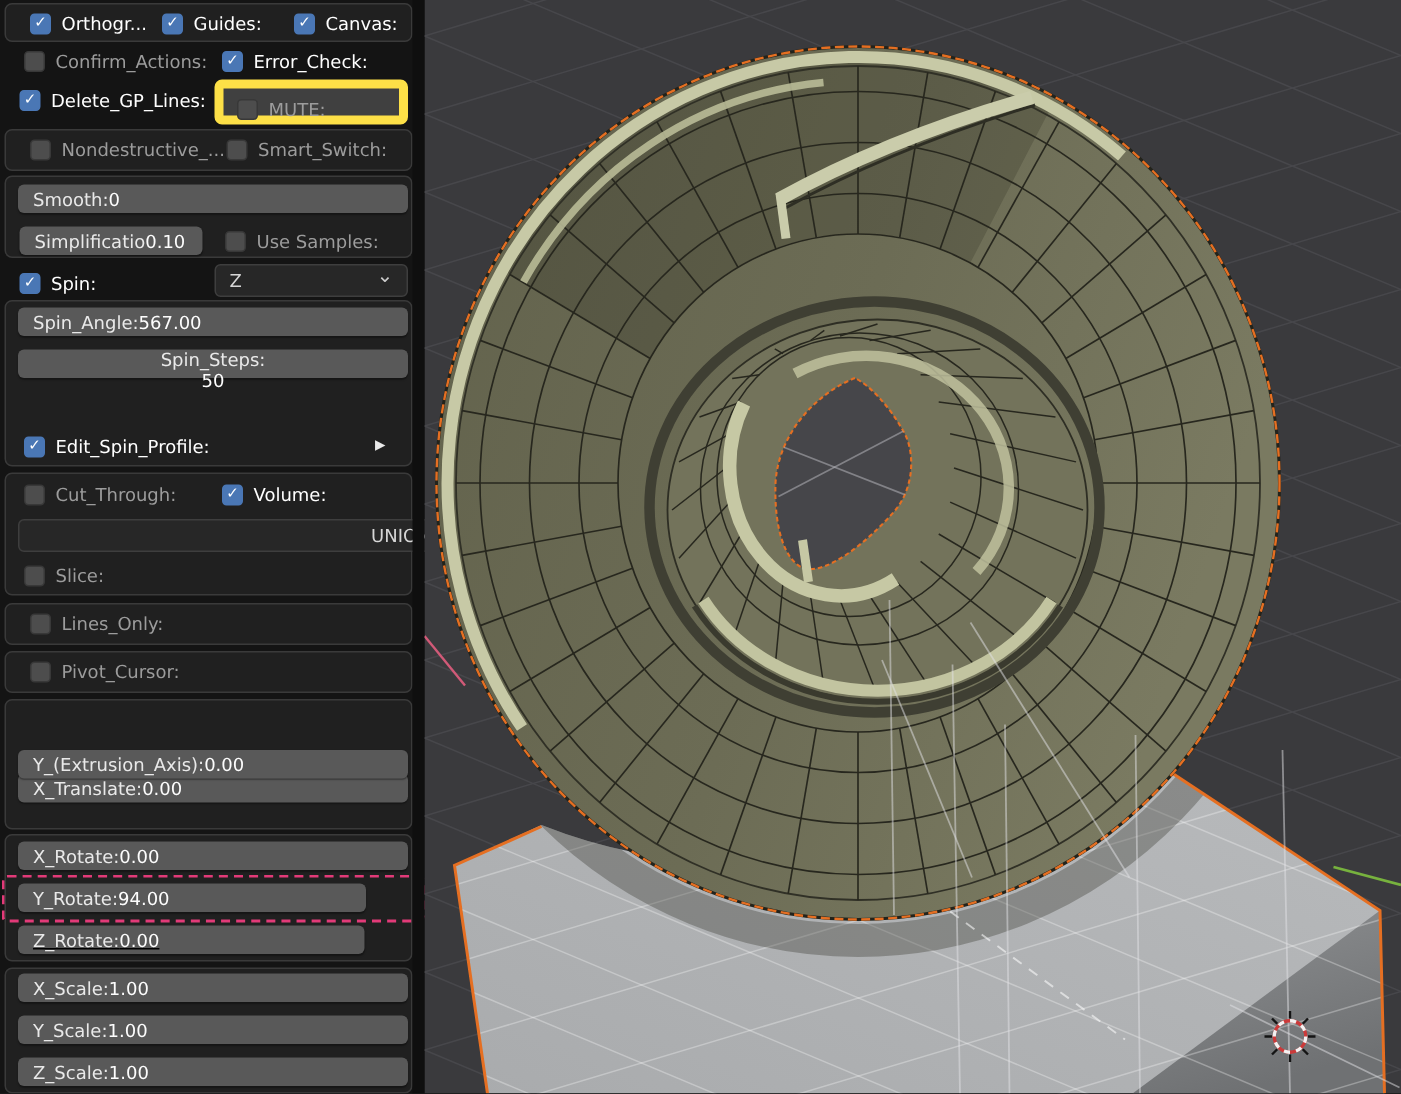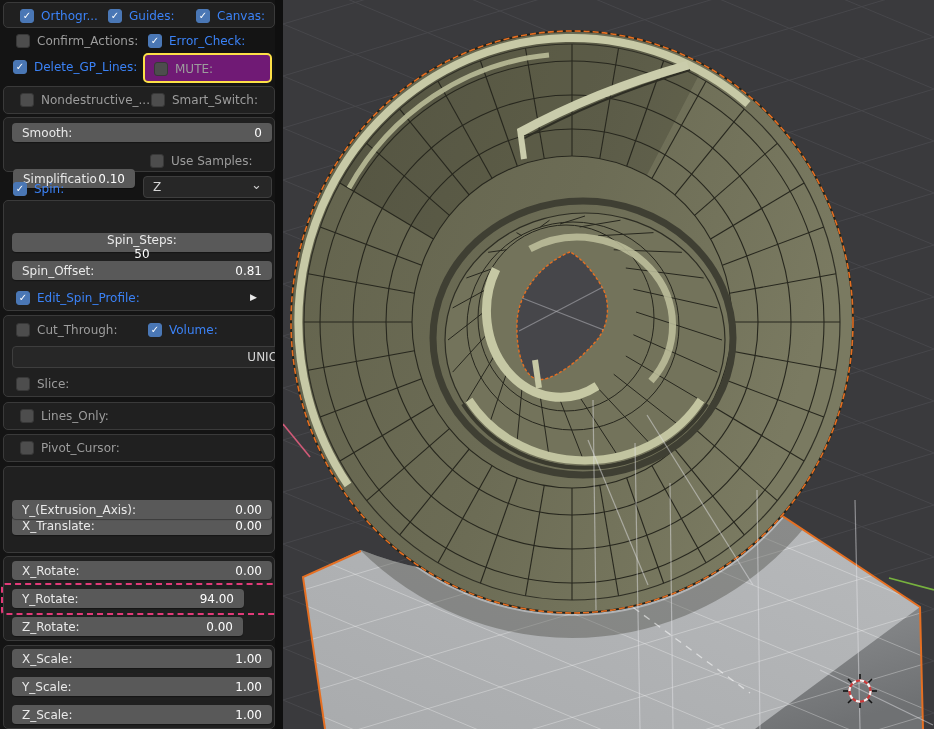--- a/index.html
+++ b/index.html
@@ -2,31 +2,31 @@
 <html style="--accent-orange: #e56f22; --mesh-olive: #6c6c55; --mesh-rim: #c7c9a6; --mesh-line: #27271e; --cube-top: #b2b4b6; --cube-side: #8b8d8f; --axis-red: #d15a78; --axis-green: #77b23e; --highlight-pink: #e23a78; --checkbox-blue: #4a77b5; --bg-viewport: #3a3a3d; --grid-line: #47474b; --slider-gray: #595959; --cursor-red: #cc3a3a;"><head>
 <meta charset="utf-8">
 <style>
   html,body{margin:0;padding:0;width:934px;height:729px;overflow:hidden;background:#131313;
     font-family:"DejaVu Sans","Liberation Sans",sans-serif;}
   #stage{position:relative;width:934px;height:729px;}
   
   #panel{position:absolute;left:0;top:0;width:283px;height:729px;background:#141414;}
   #gutter{position:absolute;left:275px;top:0;width:8px;height:729px;background:#0f0f0f;}
   .box{position:absolute;left:3px;width:272px;background:#202020;border:1px solid #3a3a3a;border-radius:5px;box-sizing:border-box;}
-  .subbox{position:absolute;background:#701a75;border:2px solid #fde047;border-radius:5px;box-sizing:border-box;}
+  .subbox{position:absolute;background:#404040;border:6px solid #fde047;border-radius:5px;box-sizing:border-box;}
   .cbitem{position:absolute;display:flex;align-items:center;gap:7px;height:16px;cursor:default;}
   .cb{width:14px;height:14px;border-radius:3px;background:#4d4d4d;border:1px solid #383838;box-sizing:border-box;
       display:flex;align-items:center;justify-content:center;flex:0 0 auto;}
   .cb .tick{display:none;color:#fff;font-size:10px;font-weight:bold;line-height:12px;}
   .cbitem.checked .cb{background:var(--checkbox-blue,#4a77b5);border-color:var(--checkbox-blue,#4a77b5);}
   .cbitem.checked .cb .tick{display:block;}
   .lbl{font-size:12px;color:#9c9c9c;white-space:nowrap;}
-  .cbitem.checked .lbl{color:#3b82f6;}
+  .cbitem.checked .lbl{color:#ffffff;}
   .slider{position:absolute;height:19px;background:var(--slider-gray,#595959);border-radius:4px;
-      display:flex;align-items:center;justify-content:space-between;padding:0 10px;box-sizing:border-box;
+      display:flex;align-items:center;justify-content:flex-start;padding:0 10px;box-sizing:border-box;
       box-shadow:0 1px 1px rgba(0,0,0,.35);}
   .slab{font-size:12px;color:#e9e9e9;white-space:nowrap;}
   .sval{font-size:12px;color:#fdfdfd;white-space:nowrap;}
   .dd{position:absolute;height:22px;background:#272727;border:1px solid #3e3e3e;border-radius:4px;
       display:flex;align-items:center;justify-content:space-between;padding:0 9px;box-sizing:border-box;}
   .ddtext{font-size:12px;color:#d6d6d6;}
   .chev{font-size:13px;color:#cccccc;line-height:8px;margin-top:-5px;}
   .arrow{position:absolute;font-size:9px;color:#e9e9e9;}
   #hl-yrotate{position:absolute;left:1px;top:583px;width:278px;height:28px;border:2px dashed var(--highlight-pink,#e23a78);border-radius:4px;}
   
@@ -93,48 +93,48 @@
         <span class="cb"></span>
         <span class="lbl">Smart_Switch:</span>
       </div>
     </div>
 
     <div class="box" style="top:117px;height:55px;"></div>
     <div class="slider" style="left:12px;top:123px;width:260px;">
       <span class="slab">Smooth:</span>
       <span class="sval">0</span>
     </div>
-    <div class="slider" style="left:13px;top:151px;width:122px;margin-top:18px;">
+    <div class="slider" style="left:13px;top:151px;width:122px;">
       <span class="slab">Simplificatio</span>
       <span class="sval">0.10</span>
     </div>
     <div class="cbitem" style="left:150px;top:153px;">
       <span class="cb"></span>
       <span class="lbl">Use Samples:</span>
     </div>
 
     <div class="cbitem checked" style="left:13px;top:181px;">
       <span class="cb">
           <span class="tick">✓</span>
         </span>
       <span class="lbl">Spin:</span>
     </div>
     <div class="dd" style="left:143px;top:176px;width:129px;">
       <span class="ddtext">Z</span>
       <span class="chev">⌄</span>
     </div>
 
     <div class="box" style="top:200px;height:111px;"></div>
+    <div class="slider" style="left:12px;top:205px;width:260px;">
+      <span class="slab">Spin_Angle:</span>
+      <span class="sval">567.00</span>
+    </div>
     <div class="slider" style="left:12px;top:233px;width:260px;flex-direction:column;">
       <span class="slab">Spin_Steps:</span>
       <span class="sval">50</span>
-    </div>
-    <div class="slider" style="left:12px;top:261px;width:260px;">
-      <span class="slab">Spin_Offset:</span>
-      <span class="sval">0.81</span>
     </div>
     <div class="cbitem checked" style="left:16px;top:290px;">
       <span class="cb">
           <span class="tick">✓</span>
         </span>
       <span class="lbl">Edit_Spin_Profile:</span>
     </div>
     <span class="arrow" style="left:250px;top:292px;">▶</span>
 
     <div class="box" style="top:315px;height:82px;"></div>
@@ -183,21 +183,21 @@
     <div class="box" style="top:556px;height:85px;"></div>
     <div class="slider" style="left:12px;top:561px;width:260px;">
       <span class="slab">X_Rotate:</span>
       <span class="sval">0.00</span>
     </div>
     <div class="slider" style="left:12px;top:589px;width:232px;">
       <span class="slab">Y_Rotate:</span>
       <span class="sval">94.00</span>
     </div>
     <div id="hl-yrotate"></div>
-    <div class="slider" style="left:12px;top:617px;width:231px;">
+    <div class="slider" style="left:12px;top:617px;width:231px;text-decoration:underline;">
       <span class="slab">Z_Rotate:</span>
       <span class="sval">0.00</span>
     </div>
 
     <div class="box" style="top:645px;height:84px;"></div>
     <div class="slider" style="left:12px;top:649px;width:260px;">
       <span class="slab">X_Scale:</span>
       <span class="sval">1.00</span>
     </div>
     <div class="slider" style="left:12px;top:677px;width:260px;">

